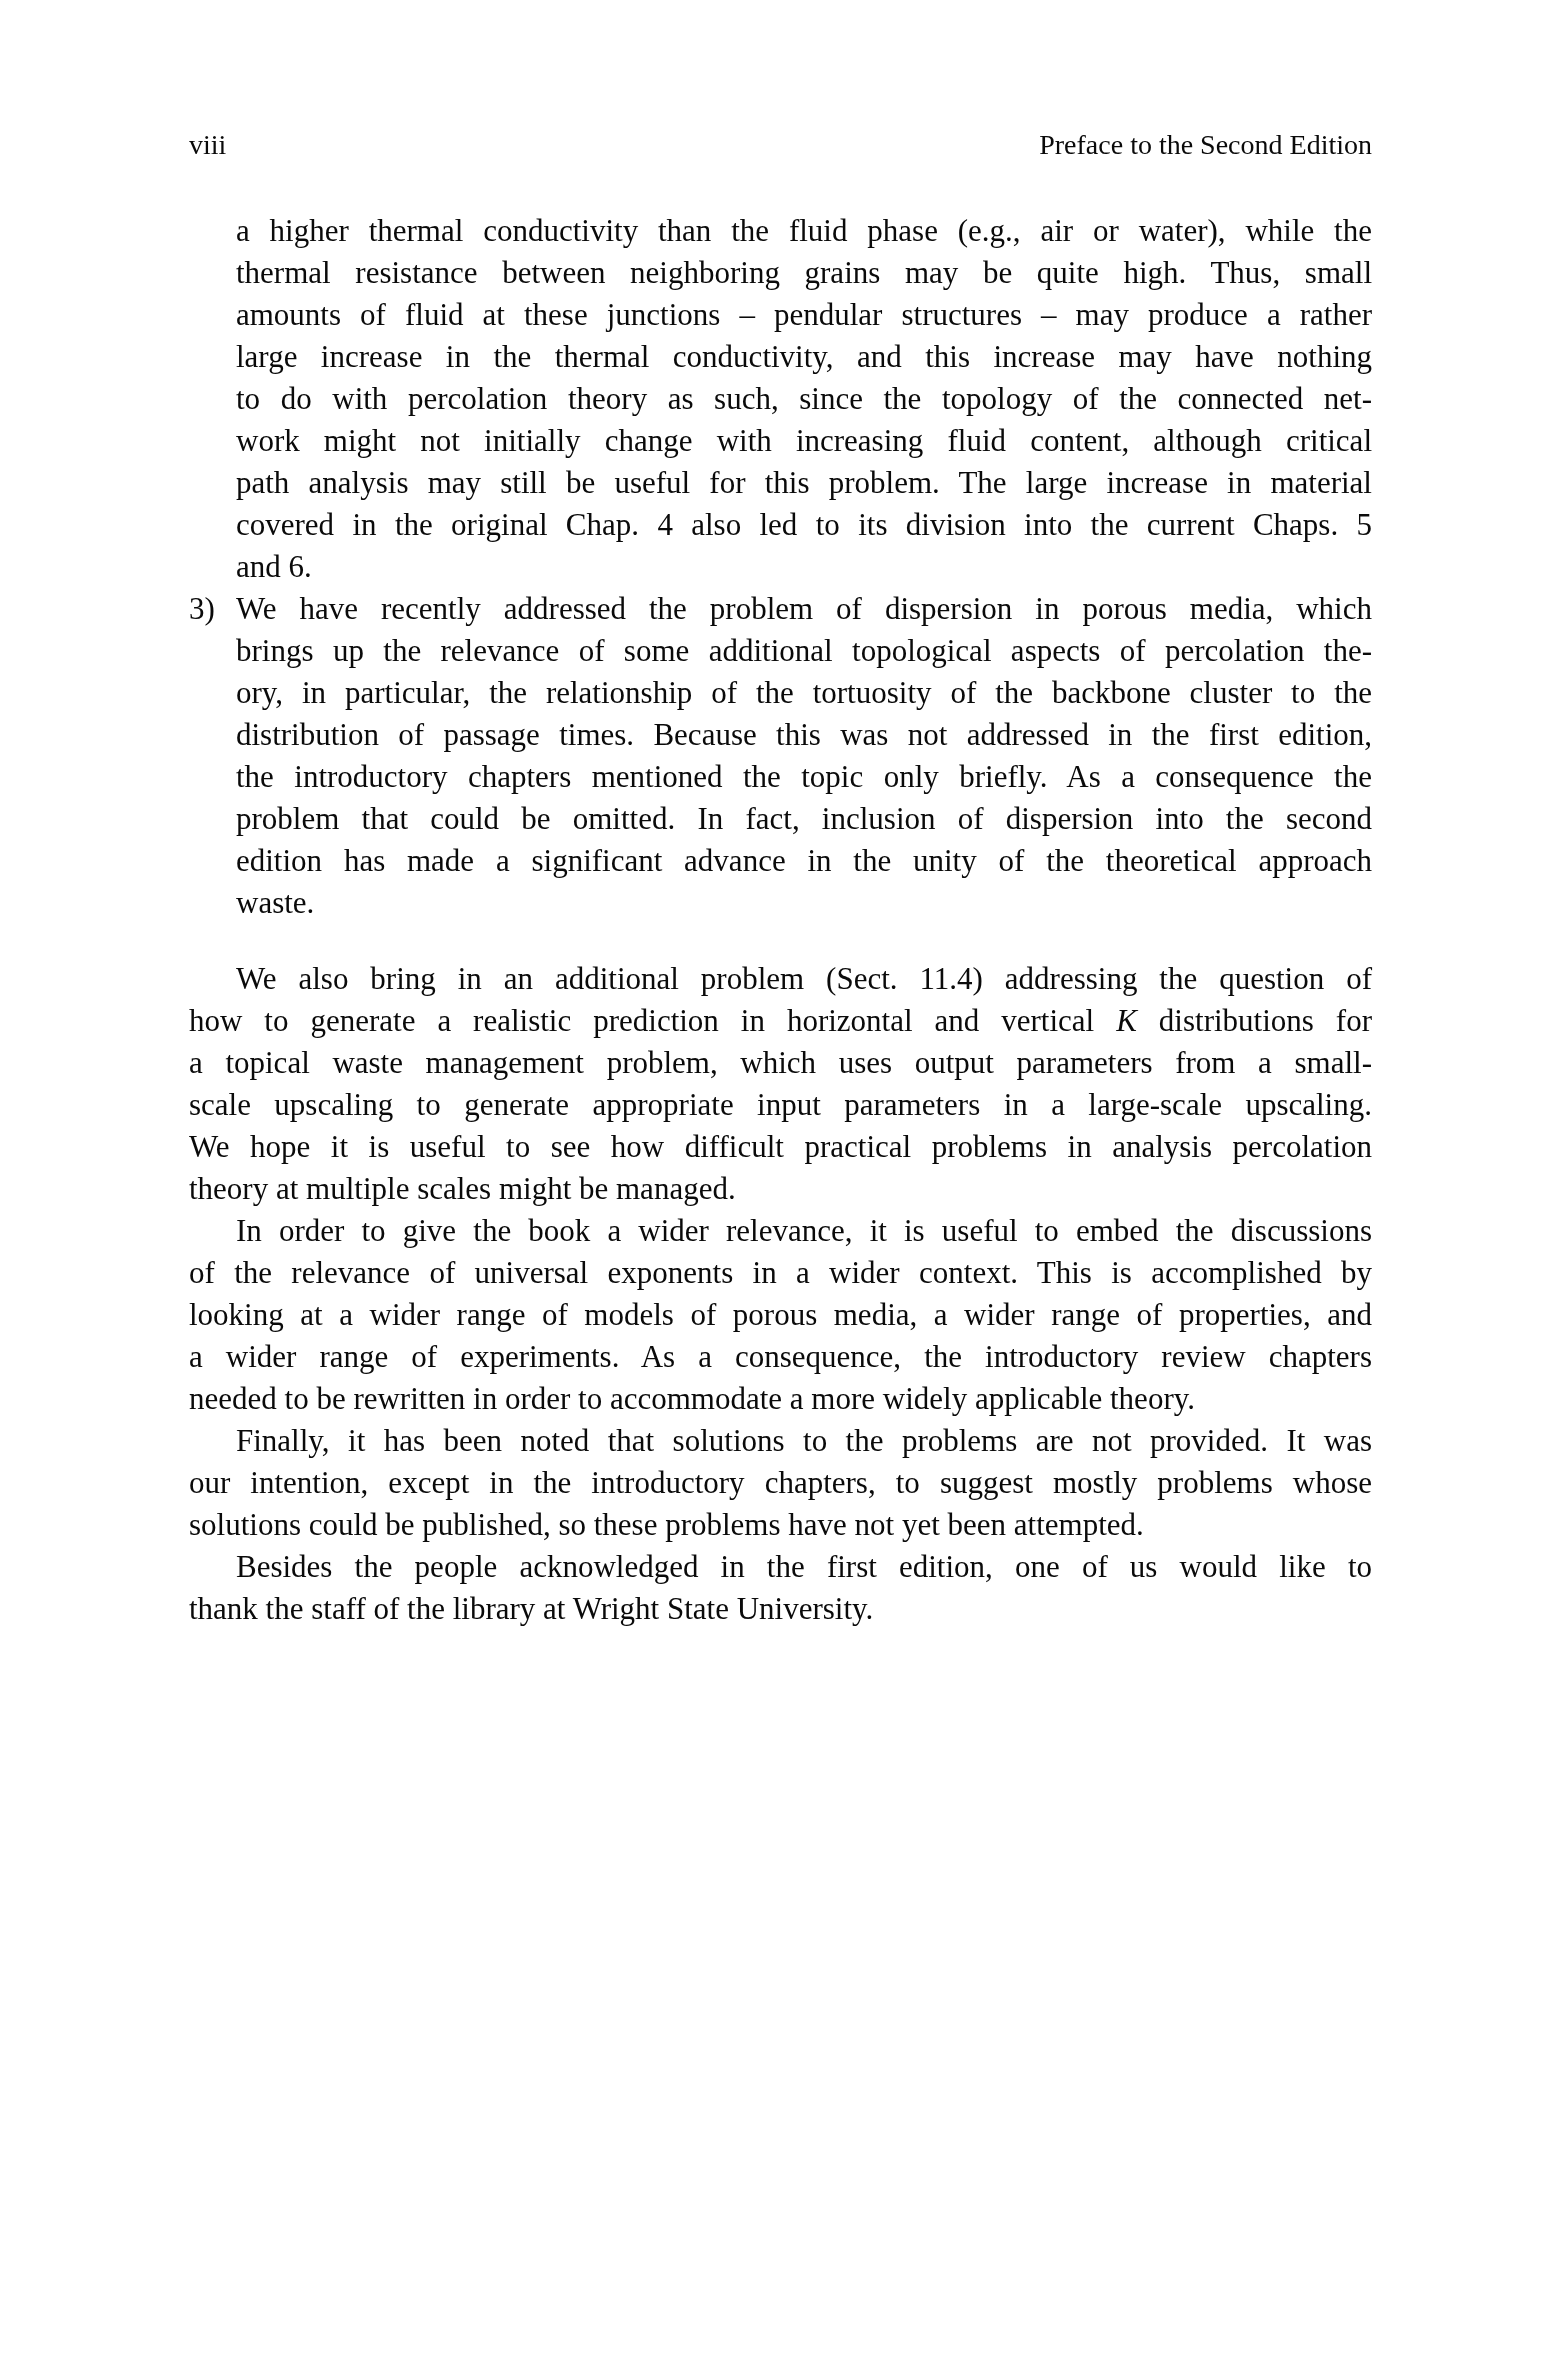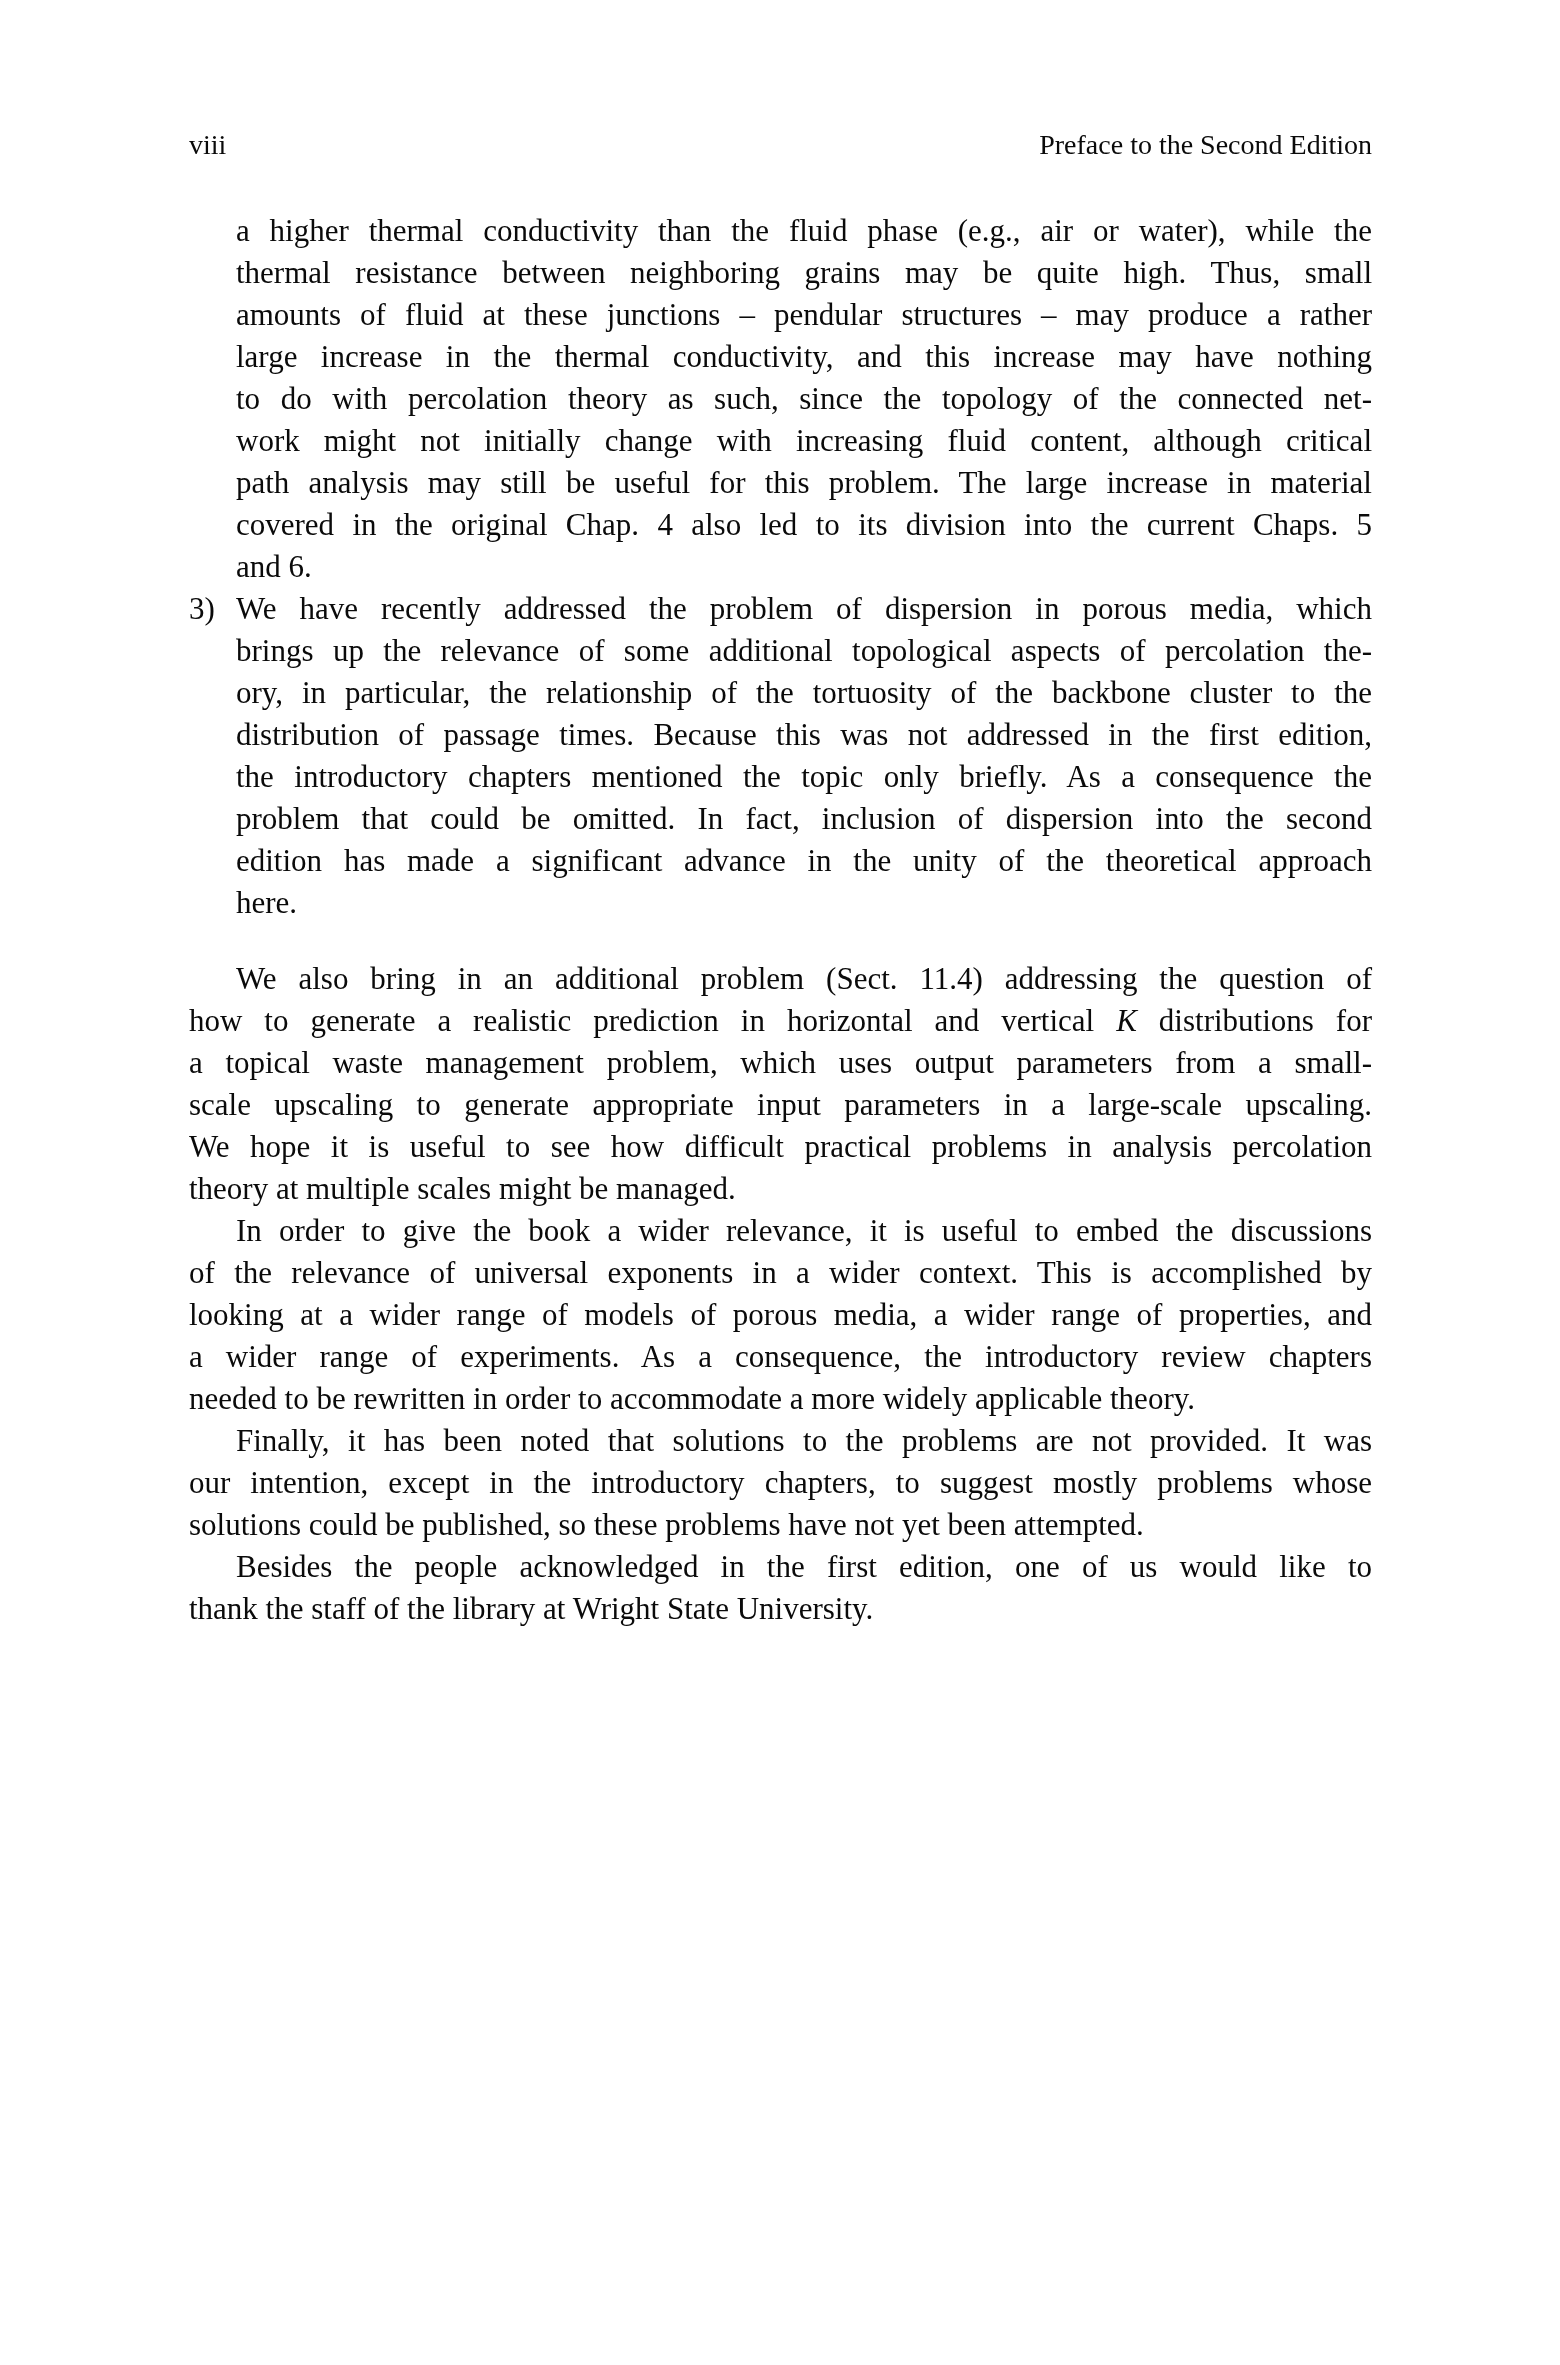--- a/index.html
+++ b/index.html
@@ -95,21 +95,21 @@
 
       <div class="hang list-item">
         <span class="list-marker">3)</span>
         <div class="line j">We have recently addressed the problem of dispersion in porous media, which</div>
         <div class="line j">brings up the relevance of some additional topological aspects of percolation the-</div>
         <div class="line j">ory, in particular, the relationship of the tortuosity of the backbone cluster to the</div>
         <div class="line j">distribution of passage times. Because this was not addressed in the first edition,</div>
         <div class="line j">the introductory chapters mentioned the topic only briefly. As a consequence the</div>
         <div class="line j">problem that could be omitted. In fact, inclusion of dispersion into the second</div>
         <div class="line j">edition has made a significant advance in the unity of the theoretical approach</div>
-        <div class="line last">here.</div>
+        <div class="line last">waste.</div>
       </div>
 
       <div class="para-gap">
         <div class="line j fl">We also bring in an additional problem (Sect. 11.4) addressing the question of</div>
         <div class="line j"><span>how to generate a realistic prediction in horizontal and vertical</span> <span class="k-var">K</span> <span>distributions for</span></div>
         <div class="line j">a topical waste management problem, which uses output parameters from a small-</div>
         <div class="line j">scale upscaling to generate appropriate input parameters in a large-scale upscaling.</div>
         <div class="line j">We hope it is useful to see how difficult practical problems in analysis percolation</div>
         <div class="line last">theory at multiple scales might be managed.</div>
       </div>

